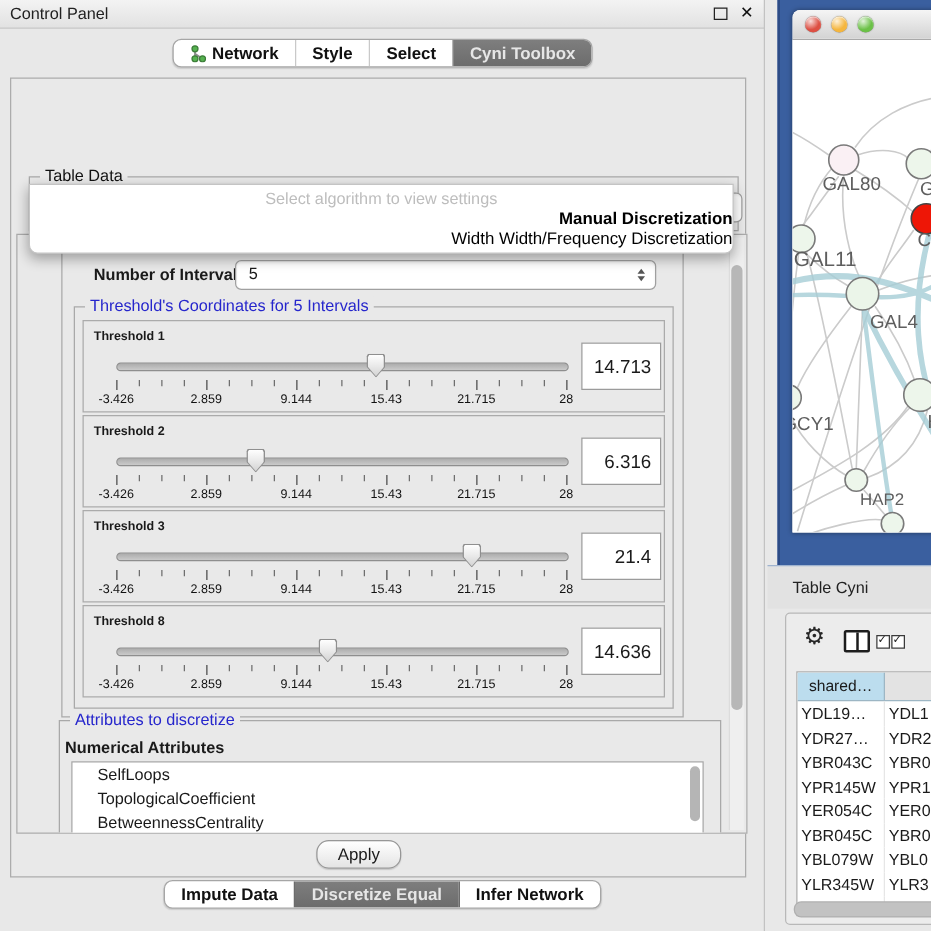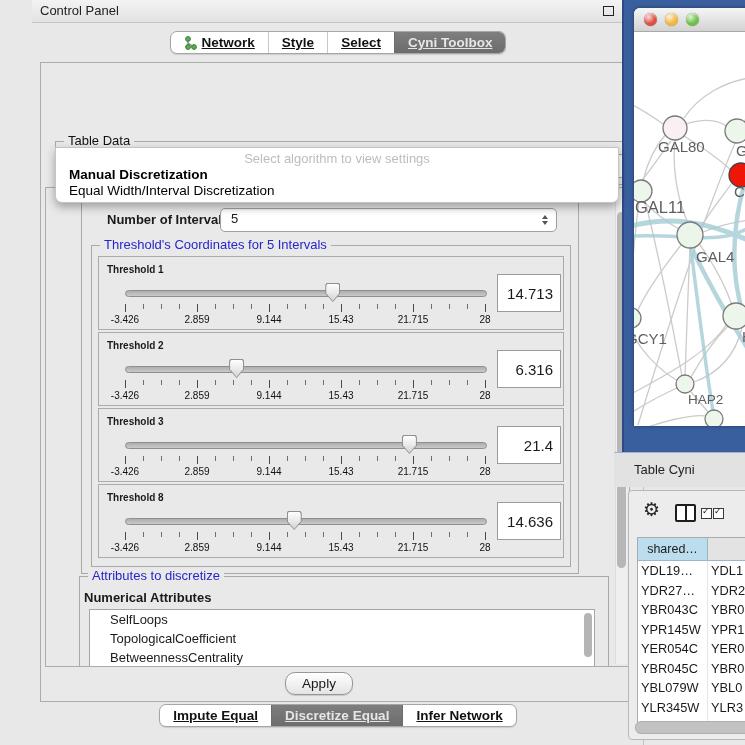--- a/index.html
+++ b/index.html
@@ -3,33 +3,33 @@
 <meta charset="utf-8">
 <style>
   html,body{margin:0;padding:0;}
   body{
     width:745px;height:745px;position:relative;overflow:hidden;
     background:#E8E8E8;
     font-family:"Liberation Sans","DejaVu Sans",sans-serif;
     color:#1a1a1a;-webkit-font-smoothing:antialiased;
   }
   
-  .cpanel{position:absolute;left:0;top:0;width:612px;height:584px;background:#E8E8E8;margin-left:32px;}
+  .cpanel{position:absolute;left:0;top:0;width:612px;height:584px;background:#E8E8E8;}
   .cpanel-edge{position:absolute;left:611px;top:0;width:1px;height:745px;background:#C2C2C2;}
   .titlebar{position:absolute;left:0;top:0;width:612px;height:22px;
     background:linear-gradient(#F3F3F3,#E2E2E2);border-bottom:1px solid #C6C6C6;}
   .titlebar .ttl{position:absolute;left:8px;top:3px;font-size:13px;color:#222;}
   .float-ic{position:absolute;right:30px;top:6px;width:9px;height:8px;border:1.5px solid #222;background:transparent;}
   .close-ic{position:absolute;right:9px;top:2px;font-size:13px;font-weight:700;color:#111;}
   
   .segwrap{position:absolute;left:0;width:612px;display:flex;justify-content:center;}
   .segbar{display:inline-flex;background:#FFFFFF;border:1px solid #A6A6A6;border-radius:7px;overflow:hidden;
     box-shadow:0 1px 1px rgba(0,0,0,.12);}
   .seg{padding:3px 13px;font-size:13.5px;font-weight:600;color:#111;display:flex;align-items:center;gap:5px;
-    border-left:1px solid #C9C9C9;white-space:nowrap;cursor:default;text-decoration:underline;}
+    border-left:1px solid #C9C9C9;white-space:nowrap;cursor:default;}
   .seg:first-child{border-left:none;}
   .seg.sel{background:linear-gradient(#7E7E7E,#6C6C6C);color:#E6E6E6;border-left-color:#6C6C6C;}
   .seg.sel + .seg{border-left-color:#6C6C6C;}
   
   .outer{position:absolute;left:8px;top:62px;width:587px;height:638px;border:1px solid #ACACAC;background:#E9E9E9;}
   .group{position:absolute;border:1px solid #A9A9A9;background:#E9E9E9;}
   .legend{position:absolute;top:-9px;left:8px;background:#E9E9E9;padding:0 4px;font-size:13px;line-height:15px;white-space:nowrap;}
   .legend.green{color:#0DA80D;}
   .legend.blue{color:#2626CC;}
   .legend.dark{color:#3d3d3d;}
@@ -38,21 +38,21 @@
     font-size:13px;line-height:22px;padding-left:10px;box-shadow:inset 0 1px 2px rgba(0,0,0,.08);}
   .combo.focus{border:2px solid #6FA7E0;box-shadow:0 0 6px rgba(77,144,254,.85);}
   .spin{position:absolute;right:8px;top:50%;transform:translateY(-50%);display:flex;flex-direction:column;gap:2px;}
   .spin i{display:block;width:0;height:0;border-left:3.5px solid transparent;border-right:3.5px solid transparent;}
   .spin .up{border-bottom:4px solid #555;}
   .spin .dn{border-top:4px solid #555;}
   
   .popup{position:absolute;left:14px;top:84px;width:564px;height:56px;background:#fff;
     border:1px solid #C4C4C4;border-radius:0 0 7px 7px;box-shadow:0 4px 10px rgba(0,0,0,.32);z-index:40;padding-top:3px;box-sizing:border-box;}
   .popup .hint{text-align:center;font-size:13px;color:#BDBDBD;line-height:16px;}
-  .popup-opt{font-size:13.5px;line-height:16px;padding-left:13px;color:#000;}
+  .popup-opt{font-size:13.5px;line-height:16px;padding-left:13px;color:#000;text-align:right;}
   .popup-opt.bold{font-weight:700;}
   
   .inner{position:absolute;left:4px;top:124px;width:583px;height:478px;border:1px solid #ACACAC;background:#E9E9E9;overflow:hidden;}
   .vscroll{position:absolute;right:2px;top:2px;width:11px;bottom:2px;background:#EFEFEF;border-left:1px solid #DCDCDC;}
   .vscroll .thumb{position:absolute;left:1px;width:9px;border-radius:5px;background:#B7B7B7;}
   
   .trow{position:relative;height:74px;border:1px solid #ABABAB;background:#E9E9E9;margin-bottom:2px;box-sizing:border-box;}
   .trow .rlabel{position:absolute;left:8px;top:7px;font-size:10px;font-weight:700;}
   .track{position:absolute;left:26px;top:33px;width:360px;height:5px;border:1px solid #8E8E8E;border-radius:4px;
     background:linear-gradient(#ADADAD,#CACACA);}
@@ -132,21 +132,21 @@
       </div>
   </div>
 
   <div class="outer">
 
 
     <div class="popup">
       <div class="hint">Select algorithm to view settings</div>
       <div id="popup-options">
           <div class="popup-opt bold">Manual Discretization</div>
-          <div class="popup-opt">Equal Width/Interval Discretization</div>
+          <div class="popup-opt">Width Width/Frequency Discretization</div>
         </div>
     </div>
 
     <div class="group" style="left:14px;top:78px;width:566px;height:42px;">
       <span class="legend" style="color:#111;">Table Data</span>
       <div class="combo" style="left:8px;top:12px;width:550px;height:22px;line-height:20px;">
         <span>galFiltered.sif default node</span>
         <span class="spin">
             <i class="up"></i>
             <i class="dn"></i>
@@ -339,21 +339,21 @@
         <div class="thumb" style="top:22px;height:356px;"></div>
       </div>
     </div>
 
     <div class="btn" style="left:244px;top:609px;width:66px;height:21px;line-height:21px;">Apply</div>
   </div>
 
   <div class="segwrap" style="top:704px;">
     <div class="segbar" id="bottom-tabs">
         <div class="seg">
-          <span>Impute Equal</span>
+          <span>Impute Data</span>
         </div>
         <div class="seg sel">
           <span>Discretize Equal</span>
         </div>
         <div class="seg">
           <span>Infer Network</span>
         </div>
       </div>
   </div>
   <div class="cpanel-edge"></div>

